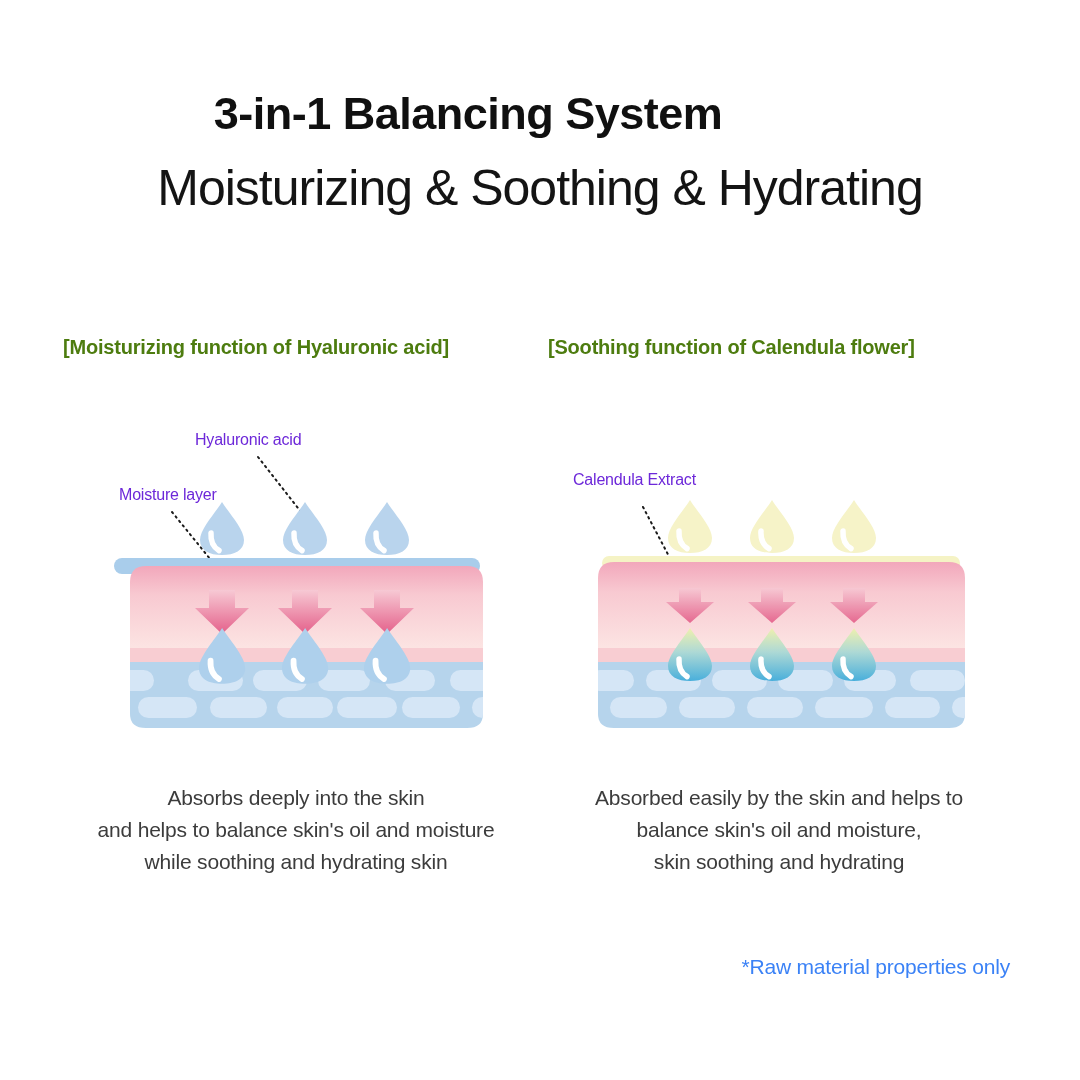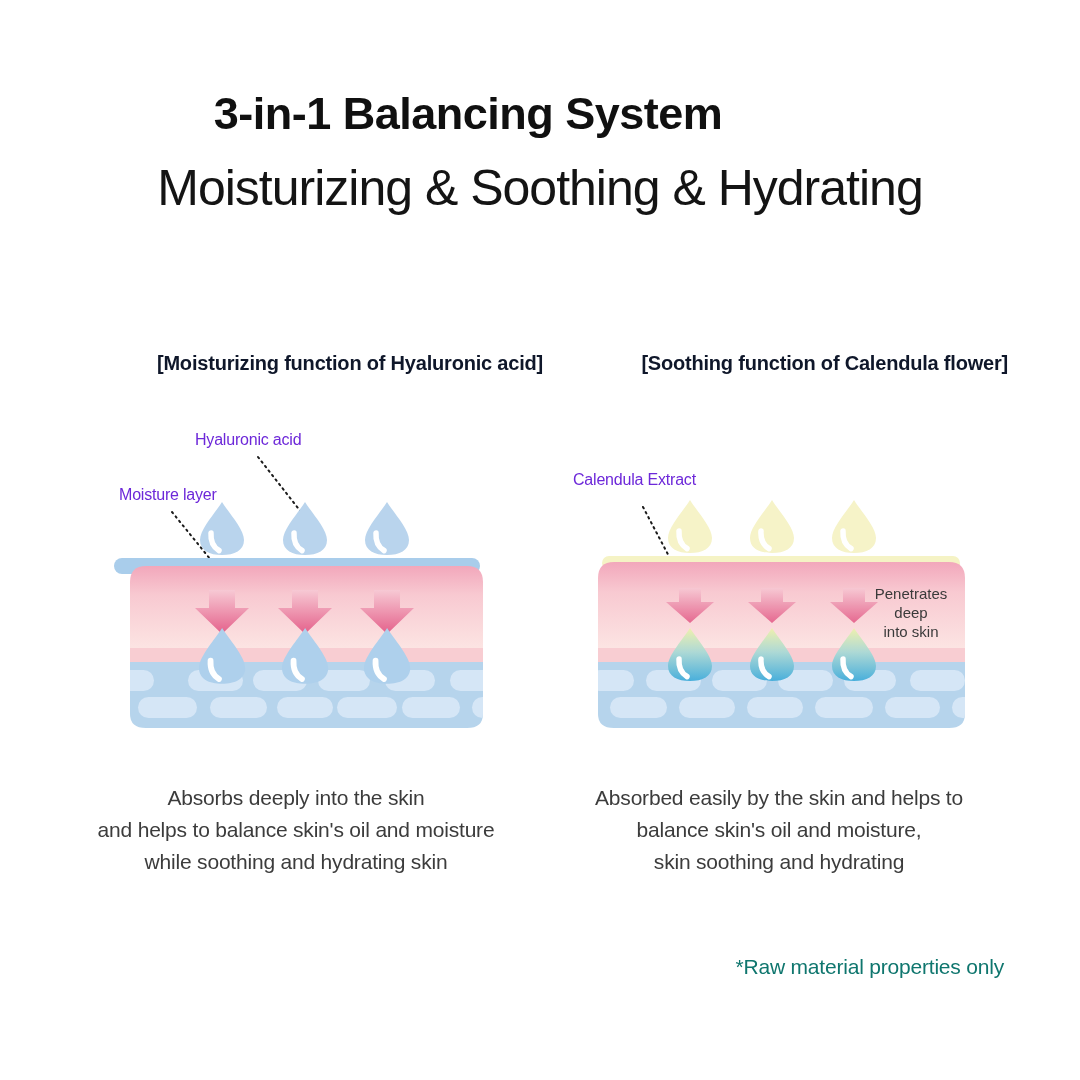--- a/index.html
+++ b/index.html
@@ -2,38 +2,38 @@
 <html><head>
 <meta charset="utf-8">
 <style>
   html,body{margin:0;padding:0;background:#fff;}
   .page{position:relative;width:1080px;height:1080px;background:#ffffff;overflow:hidden;
         font-family:"Liberation Sans",sans-serif;color:#111;}
   .title{position:absolute;top:88px;left:0;width:936px;text-align:center;margin:0;
          font-size:45px;line-height:52px;font-weight:700;letter-spacing:-0.5px;color:#101010;}
   .subtitle{position:absolute;top:160px;left:0;width:1080px;text-align:center;margin:0;
             font-size:50px;line-height:56px;font-weight:400;letter-spacing:-1px;color:#141414;}
-  .panel-header{position:absolute;top:352px;text-align:right;font-size:20px;font-weight:700;
-                color:#0f172a;letter-spacing:-0.2px;}
+  .panel-header{position:absolute;top:336px;text-align:left;font-size:20px;font-weight:700;
+                color:#4d7c0f;letter-spacing:-0.2px;}
   .panel-header.left{left:63px;width:480px;}
   .panel-header.right{left:548px;width:460px;}
   .diagram{position:absolute;width:400px;height:330px;top:420px;}
   .diagram.left{left:100px;}
   .diagram.right{left:580px;}
   .lbl{position:absolute;font-size:16px;color:#6d28d9;letter-spacing:-0.2px;white-space:nowrap;}
   .lbl.hyaluronic{left:195px;top:431px;}
   .lbl.moisture{left:119px;top:486px;}
   .lbl.calendula{left:573px;top:463px;margin-top:8px;}
   .note{position:absolute;left:866px;top:584px;width:90px;text-align:center;
         font-size:15px;line-height:19px;color:#3a3a3a;white-space:pre-line;}
   .caption{position:absolute;top:782px;width:432px;text-align:center;font-size:21px;
            line-height:32px;color:#3c3c3c;white-space:pre-line;letter-spacing:-0.2px;}
   .caption.left{left:80px;}
   .caption.right{left:563px;}
-  .disclaimer{position:absolute;right:76px;top:955px;font-size:21px;color:#0f766e;letter-spacing:-0.2px;}
+  .disclaimer{position:absolute;right:70px;top:955px;font-size:21px;color:#3b82f6;letter-spacing:-0.2px;}
   .leader{stroke:#1a1a1a;stroke-width:2;stroke-dasharray:1.5 4.2;stroke-linecap:round;fill:none;}
 </style>
 </head>
 <body>
 
 <div class="page">
 
   <svg width="0" height="0" style="position:absolute" aria-hidden="true">
     <defs>
       <path id="drop" d="M22,0 C16,10 0,27 0,38 C0,48.5 9.5,53 22,53 C34.5,53 44,48.5 44,38 C44,27 28,10 22,0 Z"></path>
@@ -176,23 +176,20 @@
       </g>
     <g transform="translate(252,208)">
       <use href="#drop" fill="url(#dropMix)"></use>
         <use href="#shine"></use>
       </g>
   </svg>
 
   <div class="lbl hyaluronic">Hyaluronic acid</div>
   <div class="lbl moisture">Moisture layer</div>
   <div class="lbl calendula">Calendula Extract</div>
-  <div class="note">Penetrates
-deep
-into skin</div>
 
   <div class="caption right">Absorbed easily by the skin and helps to
 balance skin's oil and moisture,
 skin soothing and hydrating</div>
   <div class="caption left">Absorbs deeply into the skin
 and helps to balance skin's oil and moisture
 while soothing and hydrating skin</div>
 
   <div class="disclaimer">*Raw material properties only</div>
 </div>

